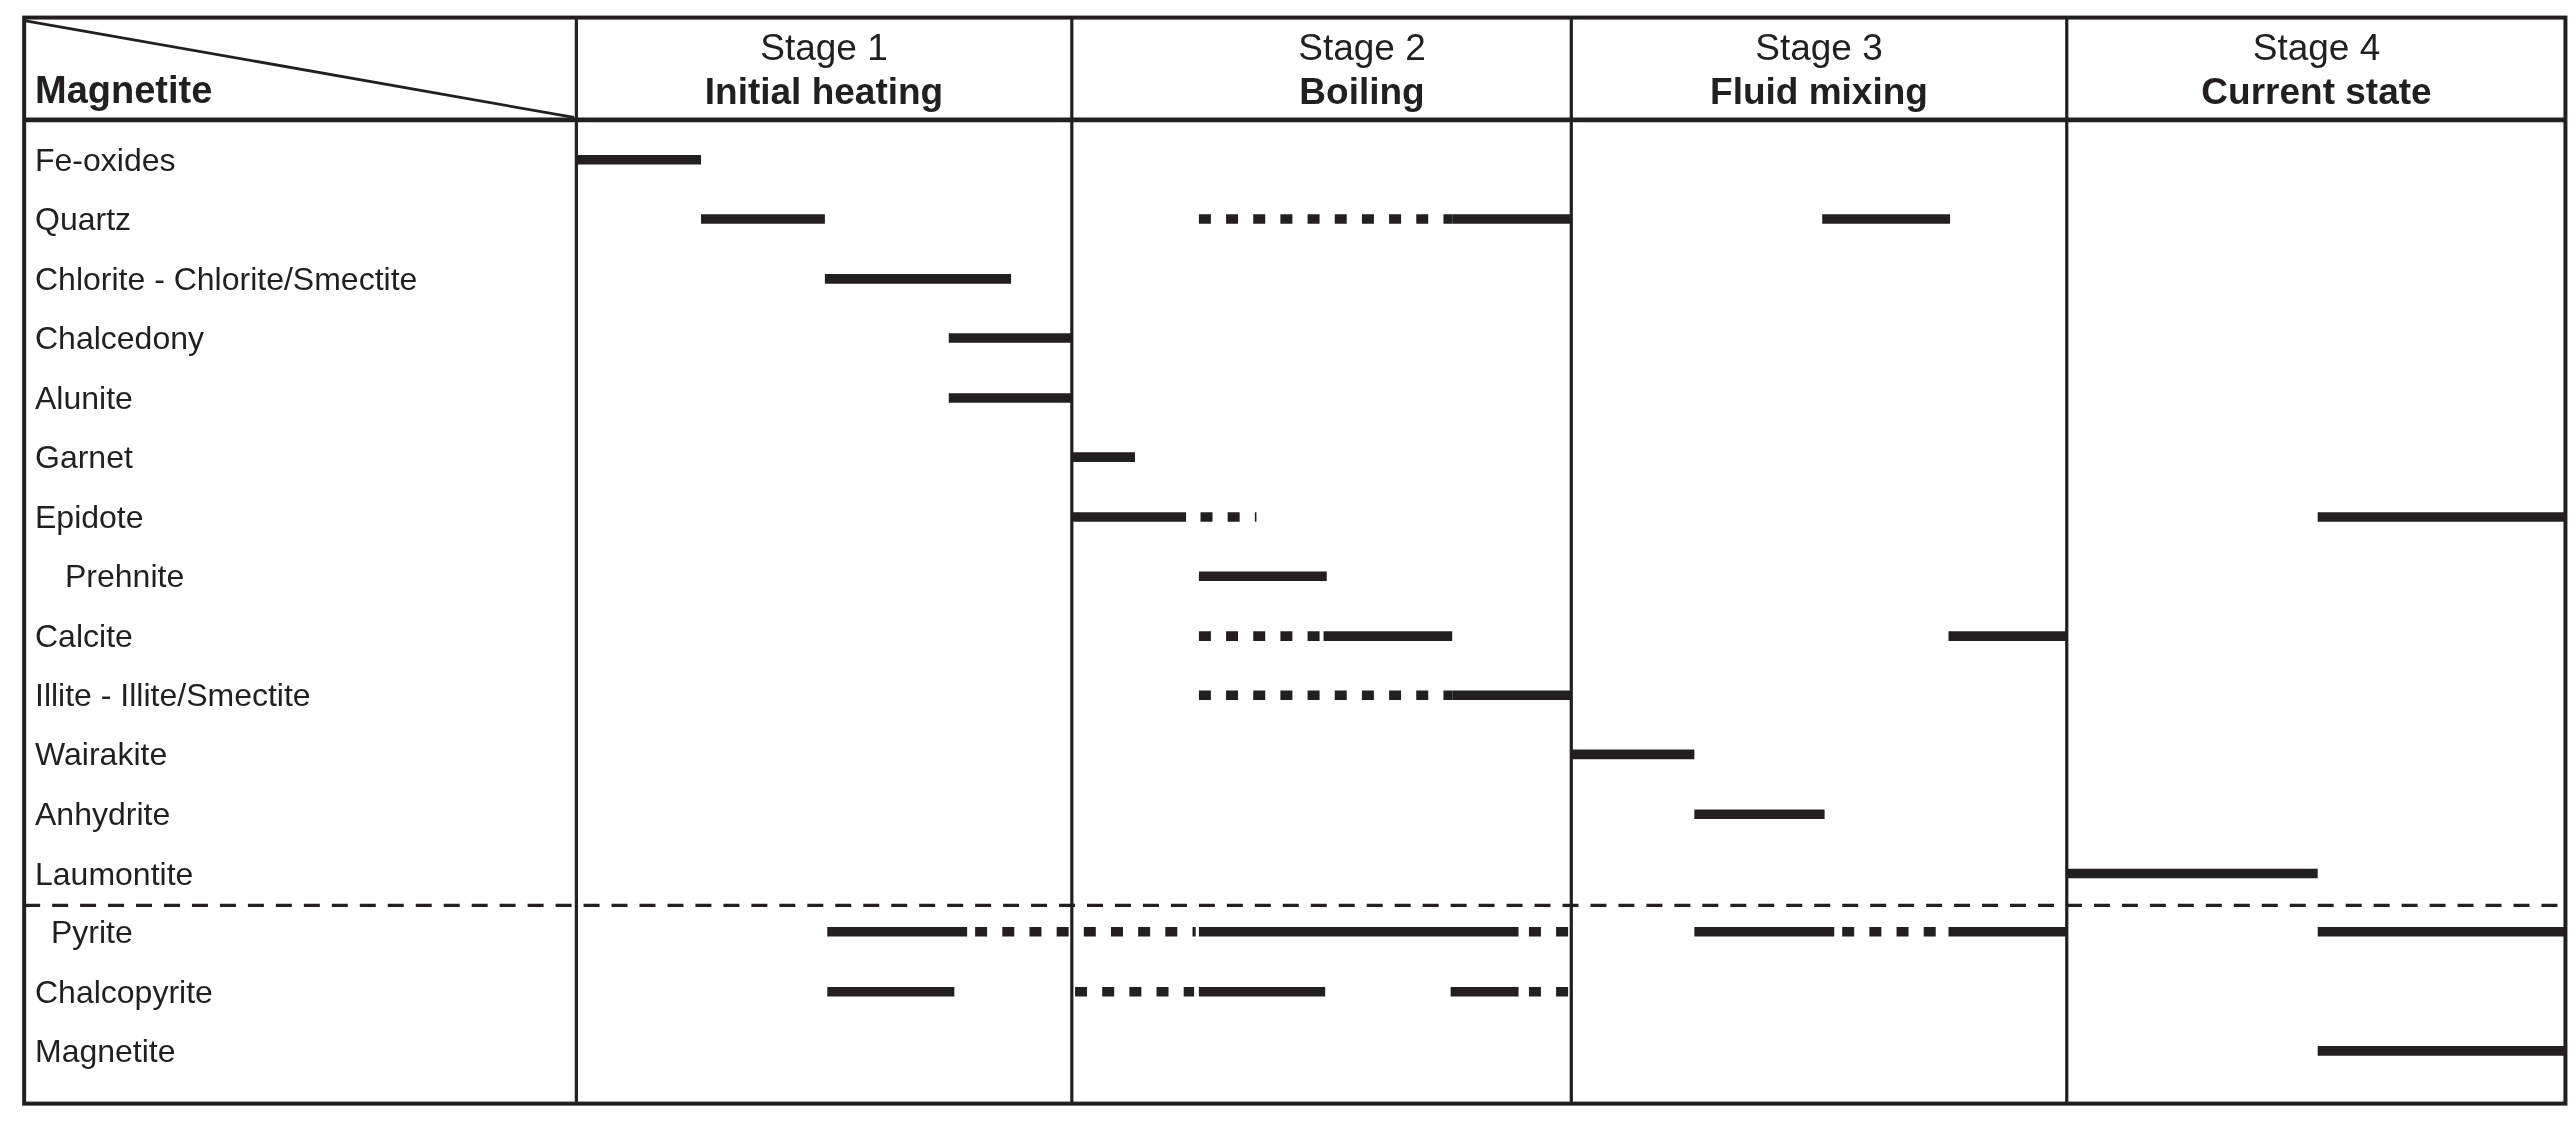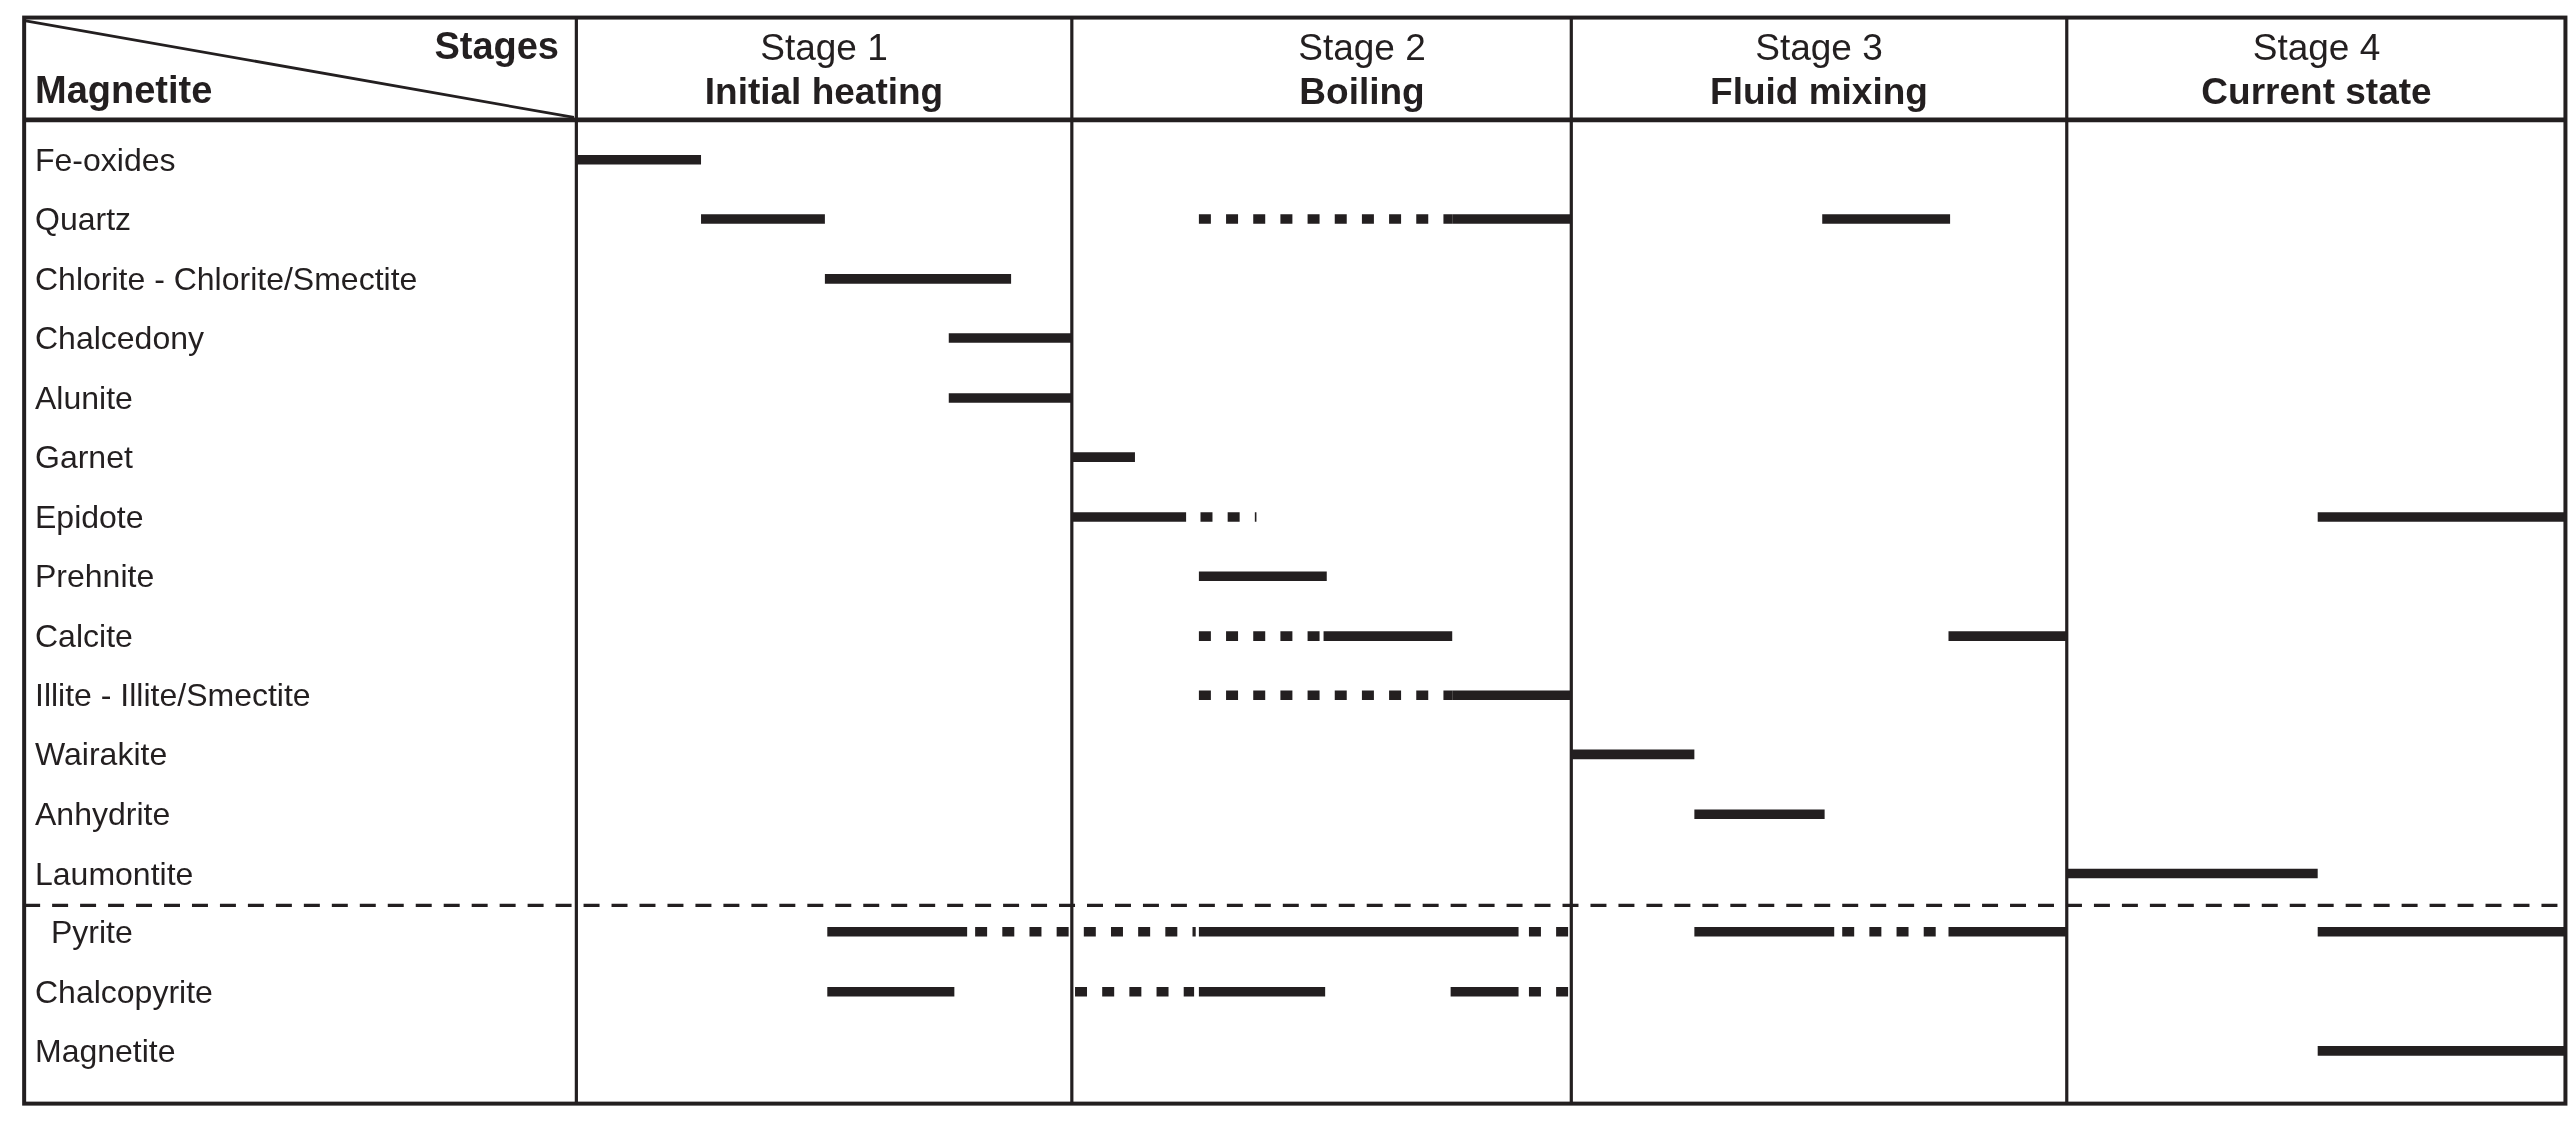--- a/index.html
+++ b/index.html
@@ -90,21 +90,20 @@
       <line x1="1035" y1="1241" x2="1194" y2="1241" stroke="#231f20" stroke-width="12"></line>
       <line x1="1345" y1="1241" x2="1494" y2="1241" stroke="#231f20" stroke-width="12" stroke-dasharray="15 19"></line>
       <line x1="1500" y1="1241" x2="1658" y2="1241" stroke="#231f20" stroke-width="12"></line>
       <line x1="1815" y1="1241" x2="1900" y2="1241" stroke="#231f20" stroke-width="12"></line>
       <line x1="1913" y1="1241" x2="1966" y2="1241" stroke="#231f20" stroke-width="12" stroke-dasharray="15 19"></line>
       <line x1="2900" y1="1315" x2="3210" y2="1315" stroke="#231f20" stroke-width="12"></line>
     </svg>
 
   <div class="corner-label" id="minerals-label">Magnetite</div>
 
-  <div class="corner-label" id="stages-label">Stages</div>
 
   <div id="stage-headers">
       <div class="stage-header" style="left: 576px; width: 496px;">
         <div class="stage-name">Stage 1</div>
         <div class="stage-subtitle">Initial heating</div>
       </div>
       <div class="stage-header" style="left: 1072px; width: 500px; padding-left: 40px;">
         <div class="stage-name">Stage 2</div>
         <div class="stage-subtitle">Boiling</div>
       </div>
@@ -119,21 +118,21 @@
     </div>
 
   <div id="mineral-labels">
       <div class="mineral-label" style="top: 160px;">Fe-oxides</div>
       <div class="mineral-label" style="top: 219px;">Quartz</div>
       <div class="mineral-label" style="top: 279px;">Chlorite - Chlorite/Smectite</div>
       <div class="mineral-label" style="top: 338px;">Chalcedony</div>
       <div class="mineral-label" style="top: 398px;">Alunite</div>
       <div class="mineral-label" style="top: 457px;">Garnet</div>
       <div class="mineral-label" style="top: 517px;">Epidote</div>
-      <div class="mineral-label" style="top: 576px;">Prehnite</div>
+      <div class="mineral-label" style="top: 576px; margin-left: 30px;">Prehnite</div>
       <div class="mineral-label" style="top: 636px;">Calcite</div>
       <div class="mineral-label" style="top: 695px;">Illite - Illite/Smectite</div>
       <div class="mineral-label" style="top: 754px;">Wairakite</div>
       <div class="mineral-label" style="top: 814px;">Anhydrite</div>
       <div class="mineral-label" style="top: 874px;">Laumontite</div>
       <div class="mineral-label" style="top: 932px; margin-left: 16px;">Pyrite</div>
       <div class="mineral-label" style="top: 992px;">Chalcopyrite</div>
       <div class="mineral-label" style="top: 1051px;">Magnetite</div>
     </div>
 </div>

